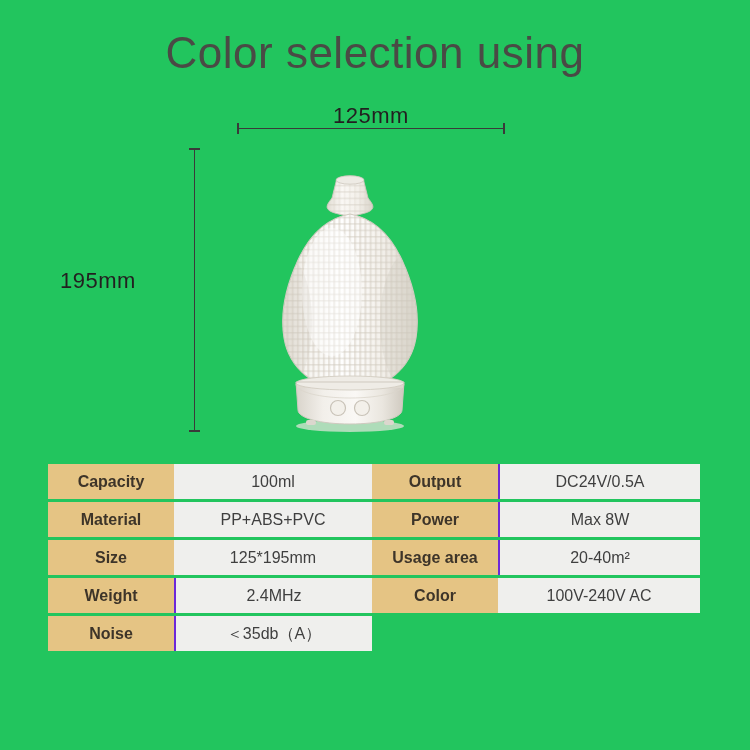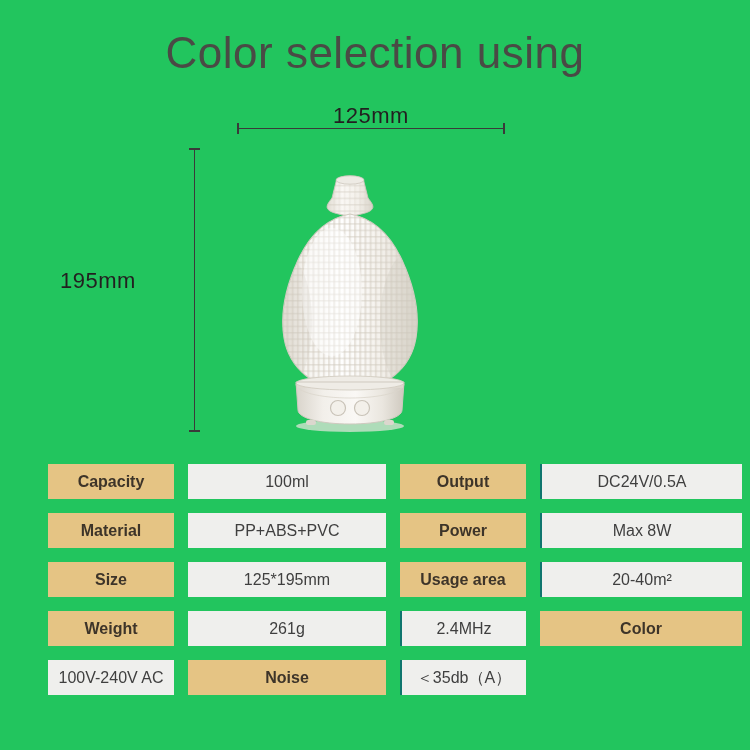--- a/index.html
+++ b/index.html
@@ -105,41 +105,40 @@
   .spec-table {
     position: absolute;
     left: 48px;
     top: 464px;
     width: 652px;
     display: grid;
     grid-template-columns: 126px 198px 126px 202px;
     grid-auto-rows: 35px;
     row-gap: 3px;
     column-gap: 0px;
-    gap: 14px;
   }
   .cell {
     display: flex;
     align-items: center;
     justify-content: center;
     font-size: 16px;
     line-height: 1;
     white-space: nowrap;
   }
   .cell.label {
     background: #e5c484;
     color: #3d3429;
     font-weight: 700;
   }
   .cell.value {
     background: #efefed;
     color: #3f3f3f;
     font-weight: 400;
   }
-  .cell.value.gapL { border-left: 2px solid #0f766e; }
+  .cell.value.gapL { border-left: 2px solid #6d28d9; }
 </style>
 </head>
 <body>
 
 <div id="page">
 
   <div class="title">Color selection using</div>
 
   <div class="dim-h-label">125mm</div>
   <div class="dim-h-line"></div>
@@ -274,21 +273,20 @@
     <div class="cell value">PP+ABS+PVC</div>
     <div class="cell label">Power</div>
     <div class="cell value gapL">Max  8W</div>
 
     <div class="cell label">Size</div>
     <div class="cell value">125*195mm</div>
     <div class="cell label">Usage area</div>
     <div class="cell value gapL">20-40m²</div>
 
     <div class="cell label">Weight</div>
-    <div class="cell value">261g</div>
     <div class="cell value gapL">2.4MHz</div>
 
     <div class="cell label">Color</div>
     <div class="cell value">100V-240V  AC</div>
     <div class="cell label">Noise</div>
     <div class="cell value gapL">＜35db（A）</div>
 
   </div>
 
 </div>

